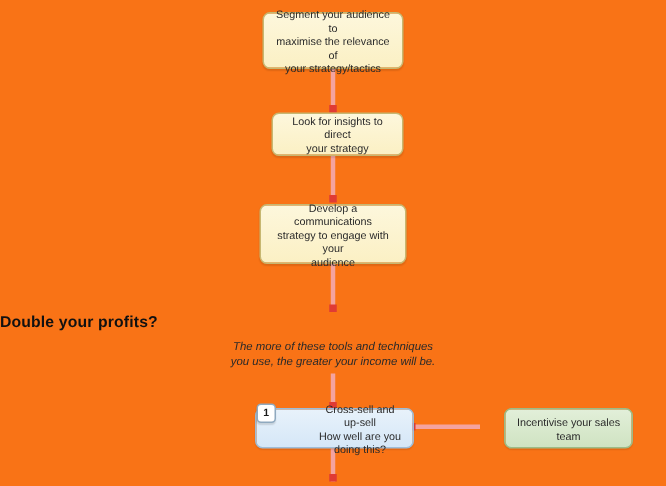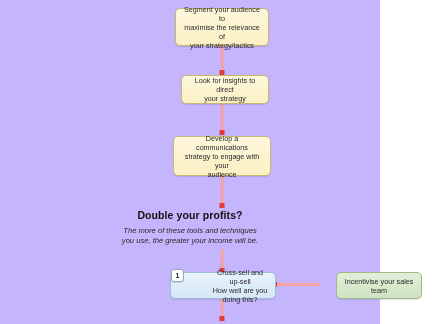--- a/index.html
+++ b/index.html
@@ -8,23 +8,23 @@
   }
   body {
     width: 444px;
     height: 324px;
     background: #ffffff;
     font-family: "Liberation Sans", sans-serif;
     overflow: hidden;
   }
   #canvas {
     position: relative;
-    width: 380px;
+    width: 444px;
     height: 324px;
-    background: #c4b5fd;
+    background: #f97316;
   }
 
   
   .vline {
     position: absolute;
     width: 3px;
     background: #f4a3a0;
     transform: translateX(-50%);
   }
   .hline {
@@ -102,21 +102,20 @@
     font-size: 7px;
     font-weight: bold;
     color: #1a1a1a;
     box-shadow: 0 1px 1px rgba(0,0,0,0.12);
   }
 
   
   .headline {
     position: absolute;
     width: 100%;
-    text-align: center;
     font-size: 10.5px;
     font-weight: bold;
     color: #111111;
     letter-spacing: 0.1px;
   }
   .subline {
     position: absolute;
     width: 100%;
     text-align: center;
     font-size: 7.6px;

